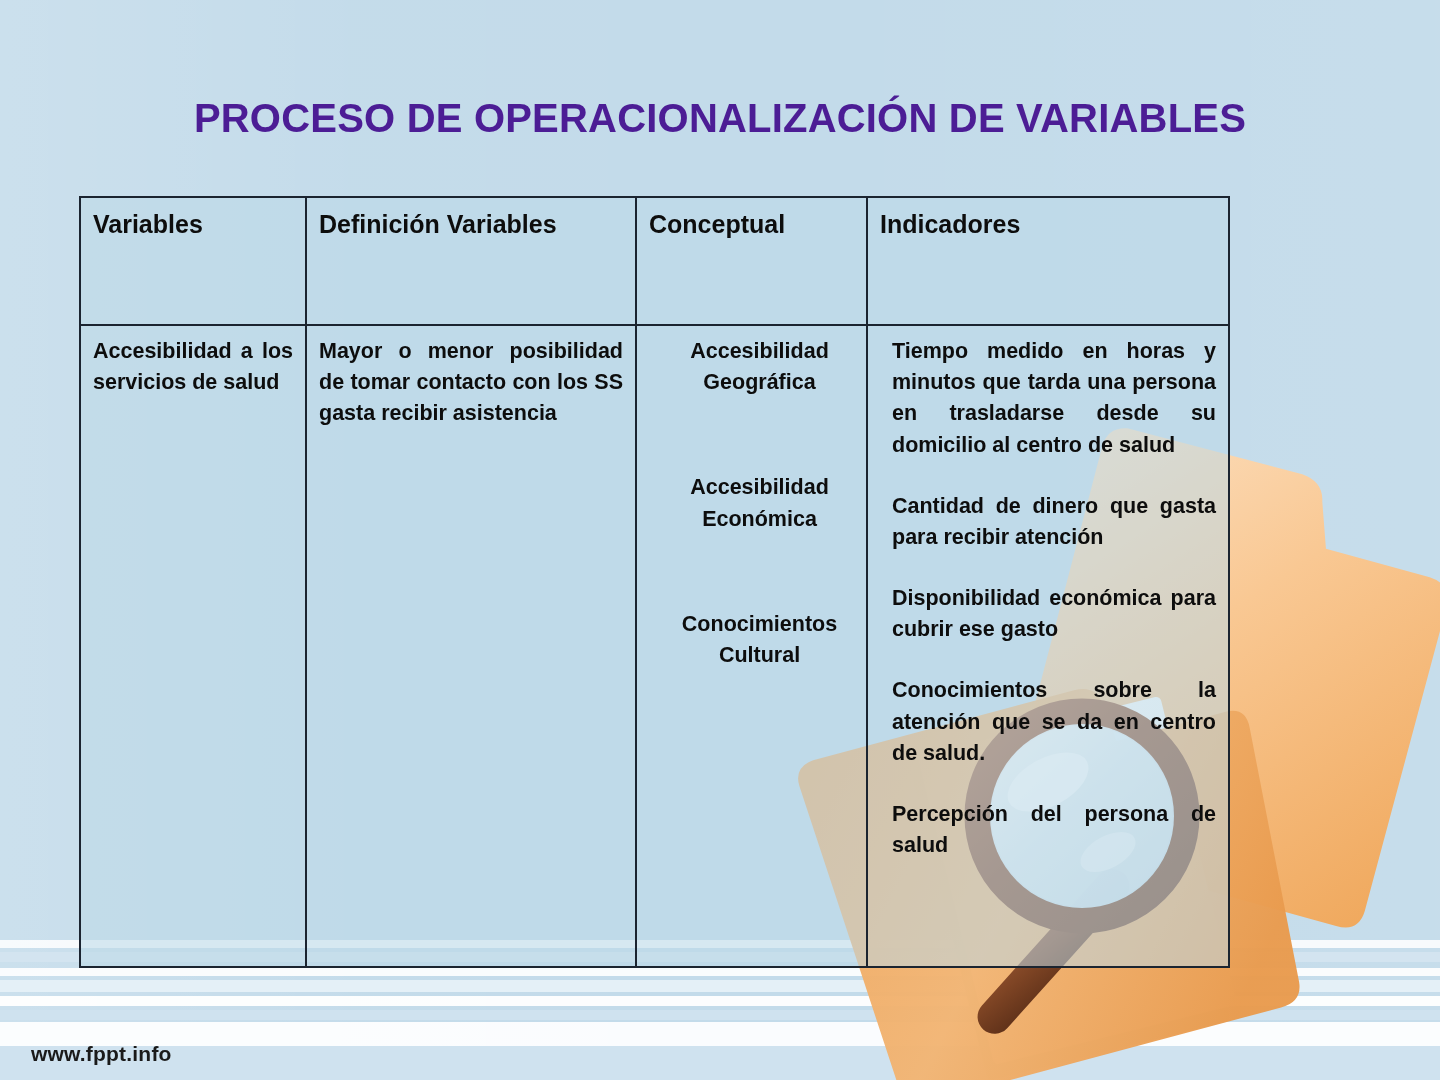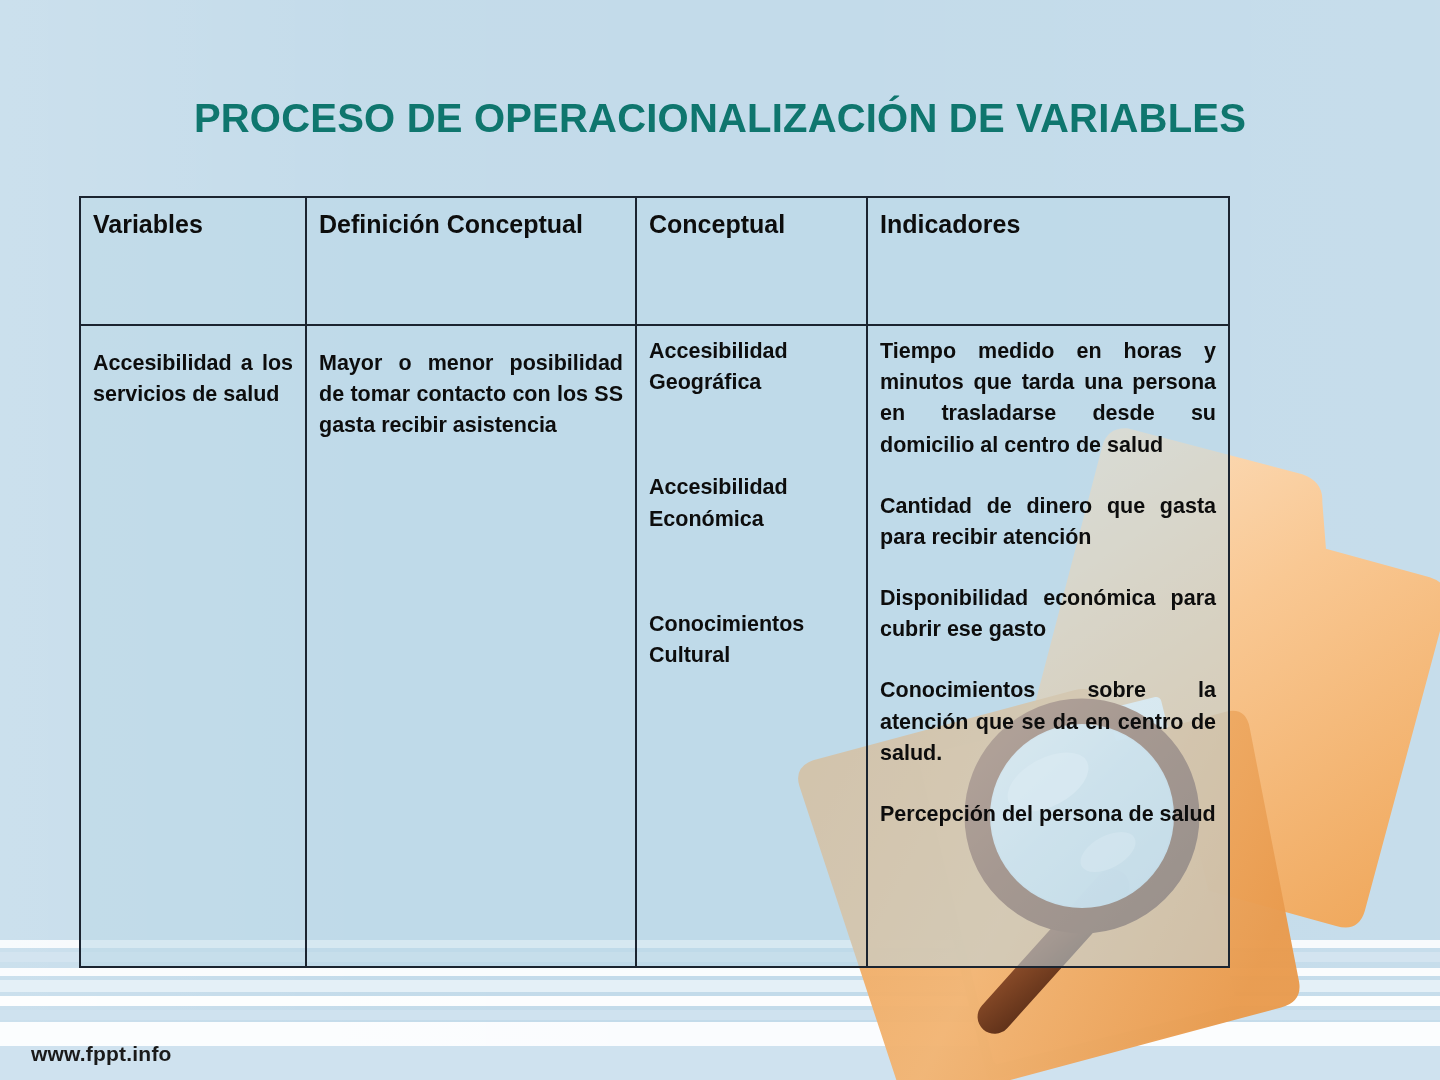--- a/index.html
+++ b/index.html
@@ -52,21 +52,21 @@
     width: 1440px;
   }
 
   
   #title {
     position: absolute;
     left: 0;
     top: 96px;
     width: 1440px;
     text-align: center;
-    color: #0f766e;
+    color: #4c1d95;
     font-size: 40px;
     font-weight: bold;
     letter-spacing: 0.2px;
     font-family: "Liberation Sans", sans-serif;
     white-space: nowrap;
   }
 
   
   #illustration {
     position: absolute;
@@ -110,36 +110,36 @@
     font-size: 21.5px;
     font-weight: bold;
     color: #0d0d0d;
     line-height: 1.45;
   }
   
   .just {
     text-align: justify;
     text-align-last: left;
     -moz-text-align-last: left;
-    margin: 12px 0 26px 0;
+    margin: 0 0 26px 0;
   }
   .just:last-child { margin-bottom: 0; }
   .plain {
-    text-align: left;
-    margin: 0 0 74px 0;
+    text-align: center;
+    margin: 0 0 74px 16px;
   }
   .plain:last-child { margin-bottom: 0; }
 
   .col-variables   { width: 226px; }
   .col-definicion  { width: 330px; }
   .col-dimensiones { width: 231px; }
   .col-indicadores { width: 362px; }
 
   
-  .ind-p { margin: 0 0 30px 0; }
+  .ind-p { margin: 0 0 30px 12px; }
   .ind-p:last-child { margin-bottom: 0; }
 
   
   #watermark {
     position: absolute;
     left: 31px;
     bottom: 14px;
     font-size: 21px;
     font-weight: bold;
     color: #1a1a1a;
@@ -264,21 +264,21 @@
     <table class="opvars">
       <colgroup>
         <col class="col-variables">
         <col class="col-definicion">
         <col class="col-dimensiones">
         <col class="col-indicadores">
       </colgroup>
       <thead>
         <tr>
           <th>Variables</th>
-          <th>Definición Conceptual</th>
+          <th>Definición Variables</th>
           <th>Conceptual</th>
           <th>Indicadores</th>
         </tr>
       </thead>
       <tbody>
         <tr>
 
           <td>
             <p class="just">Accesibilidad a los servicios de salud</p>
           </td>

